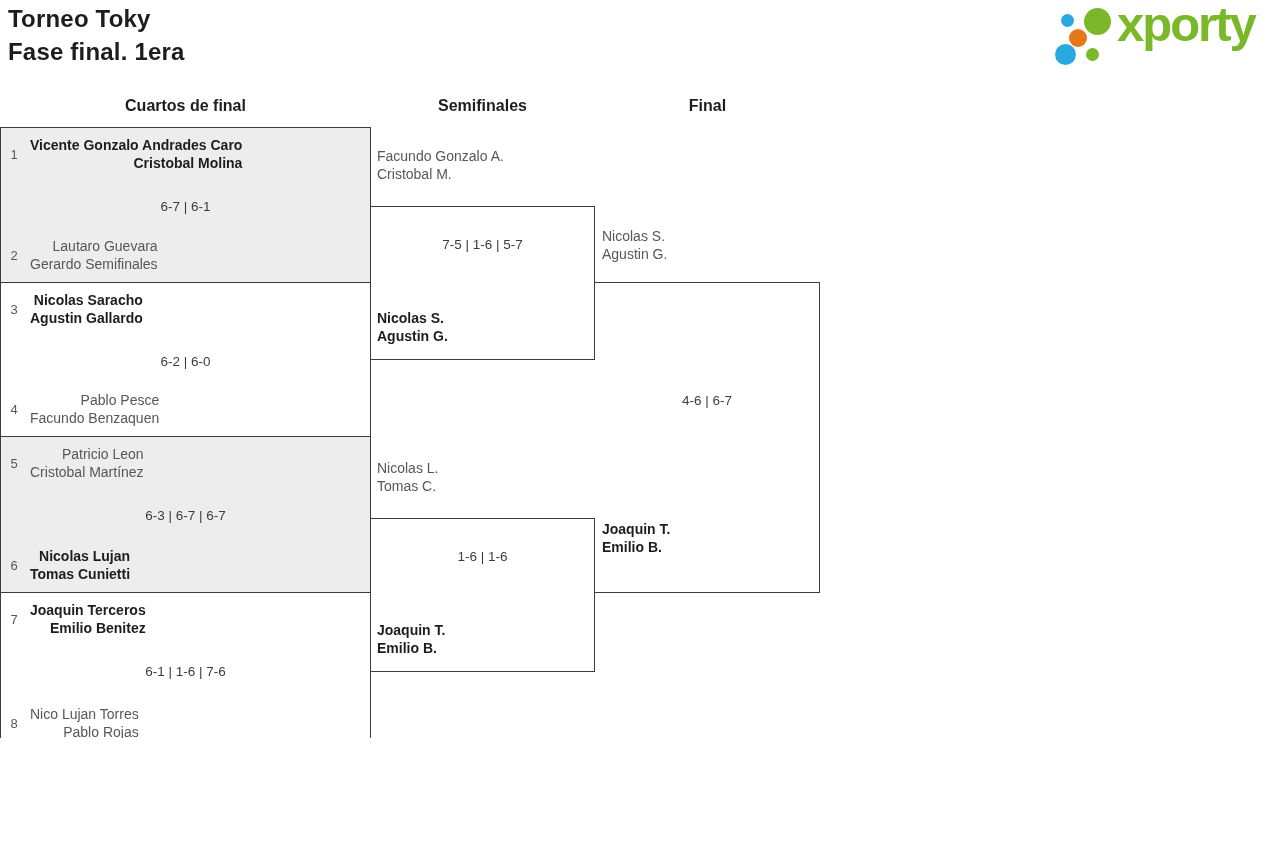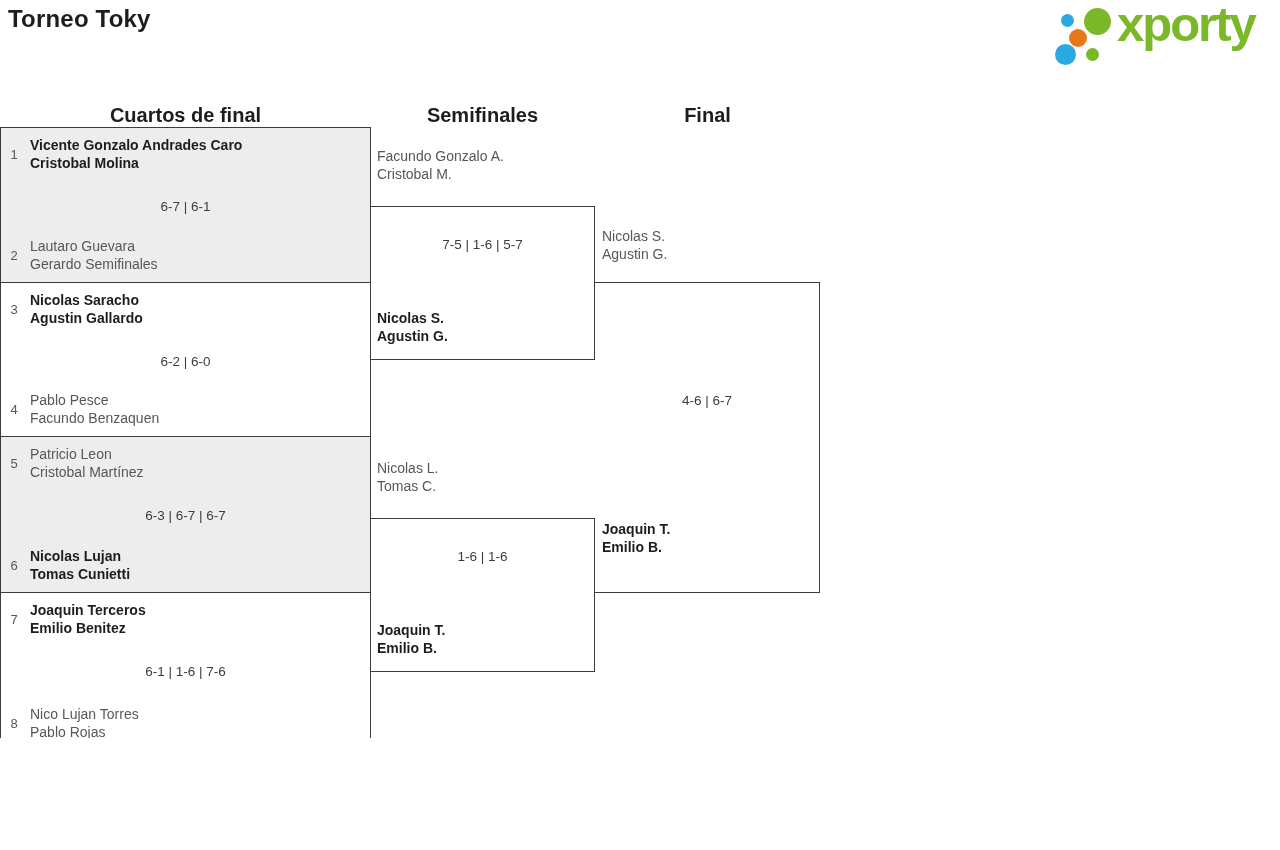--- a/index.html
+++ b/index.html
@@ -15,34 +15,34 @@
   .dot { position:absolute; border-radius:50%; }
   .dot-blue-sm  { left:6px;  top:11px; width:13px; height:13px; background:#29a9e0; }
   .dot-green-lg { left:29px; top:5px;  width:27px; height:27px; background:#7ab829; }
   .dot-orange   { left:14px; top:26px; width:18px; height:18px; background:#e87817; }
   .dot-blue-lg  { left:0px;  top:41px; width:21px; height:21px; background:#29a9e0; }
   .dot-green-sm { left:31px; top:45px; width:13px; height:13px; background:#7ab829; }
   .logo-text { position:absolute; left:62px; top:-7px; font-size:49px; font-weight:bold;
                color:#7ab829; letter-spacing:-2px; }
 
   
-  .col-header { position:absolute; top:104px; font-size:20px; font-weight:bold;
+  .col-header { position:absolute; top:97px; font-size:16px; font-weight:bold;
                 color:#1d1d1b; text-align:center; }
   .col-header.qf { left:0;    width:371px; }
   .col-header.sf { left:370px;width:225px; }
   .col-header.fi { left:595px;width:225px; }
 
   
   .qf-box { position:absolute; left:0; width:371px; border:1px solid #3c3c3b; background:#ffffff; }
   .qf-box.shaded { background:#ededed; }
   .team-row { position:absolute; left:5px; right:6px; display:flex; align-items:center; gap:8px; }
   .team-row.top-row { top:8px; }
   .team-row.bottom-row { bottom:9px; }
   .seed { width:16px; text-align:center; font-size:13px; color:#575756; flex:0 0 16px; }
-  .team { font-size:14px; line-height:18px; color:#575756; }
+  .team { font-size:14px; line-height:18px; color:#575756;text-align:right; }
   .team.winner { font-weight:bold; color:#1d1d1b; }
   .score { position:absolute; left:0; right:0; top:71px; text-align:center;
            font-size:13.5px; color:#3c3c3b; }
 
   
   .sf-box { position:absolute; left:370px; width:225px; height:154px;
             border:1px solid #3c3c3b; background:transparent; }
   .sf-box .score { top:30px; }
   .box-winner { position:absolute; left:6px; bottom:14px; font-size:14px; line-height:18px;
                 font-weight:bold; color:#1d1d1b; }
@@ -56,20 +56,21 @@
   
   .feeder { position:absolute; font-size:14px; line-height:18px; color:#575756; }
 </style>
 </head>
 <body>
 
 <div class="page">
 
   <div class="page-title">
     <div>Torneo Toky</div>
+    <div>Fase final. 1era</div>
   </div>
 
   <div class="logo">
     <div class="logo-dots">
       <span class="dot dot-blue-sm"></span>
       <span class="dot dot-green-lg"></span>
       <span class="dot dot-orange"></span>
       <span class="dot dot-blue-lg"></span>
       <span class="dot dot-green-sm"></span>
     </div>

